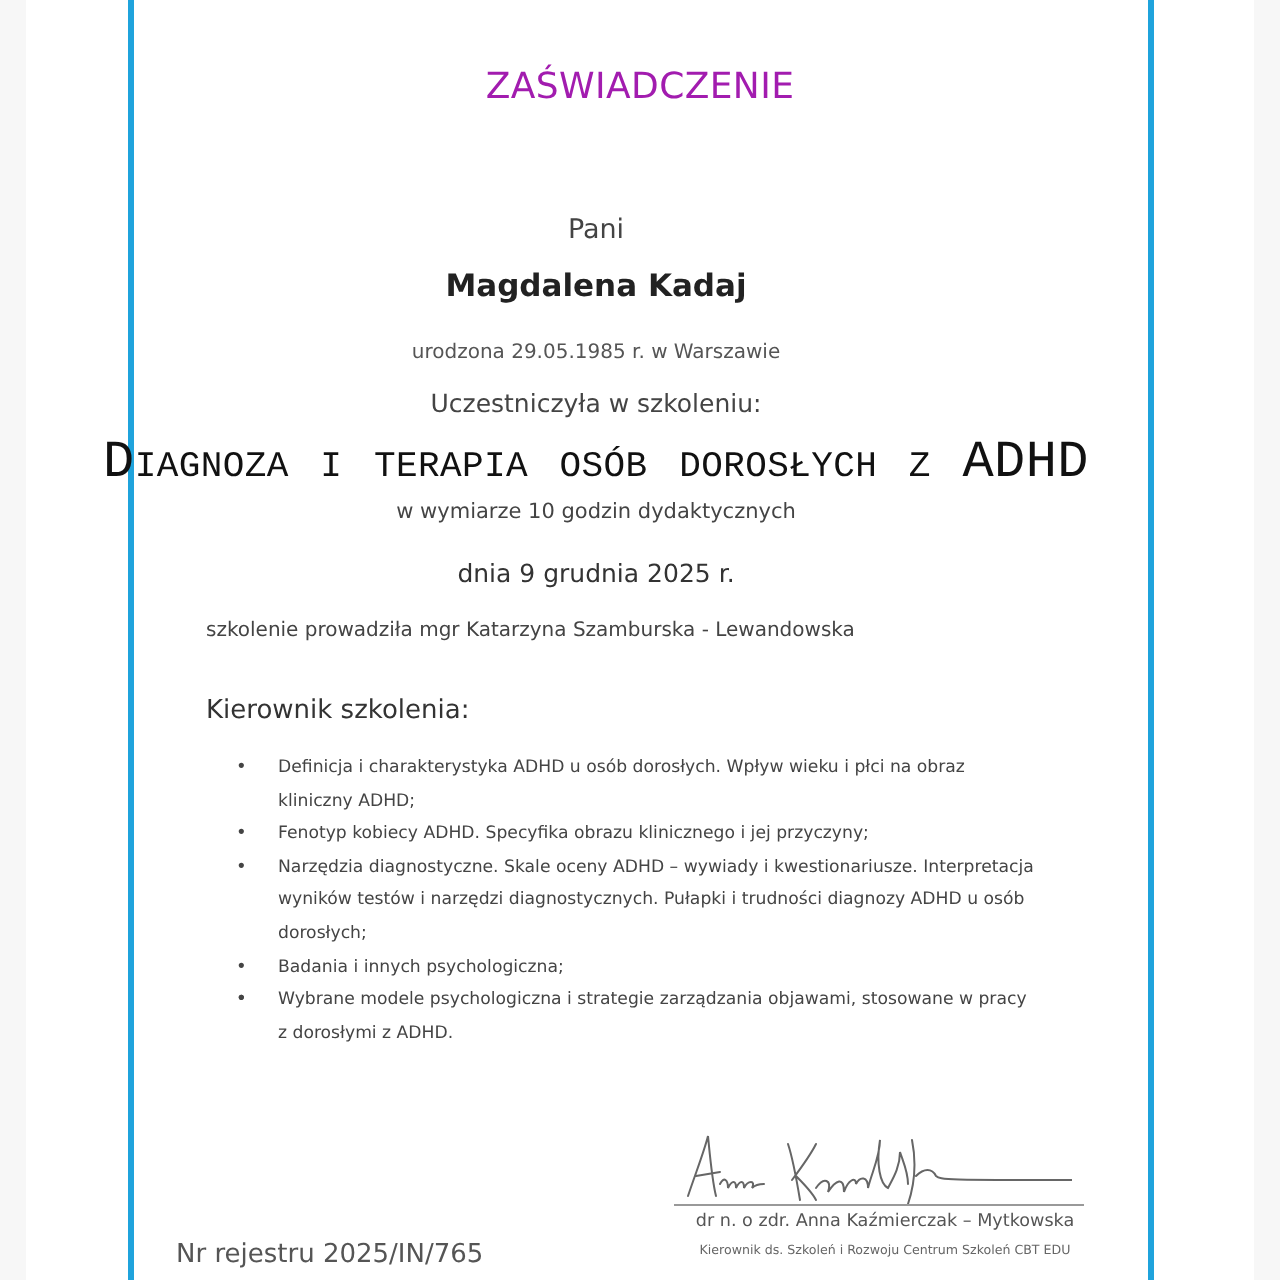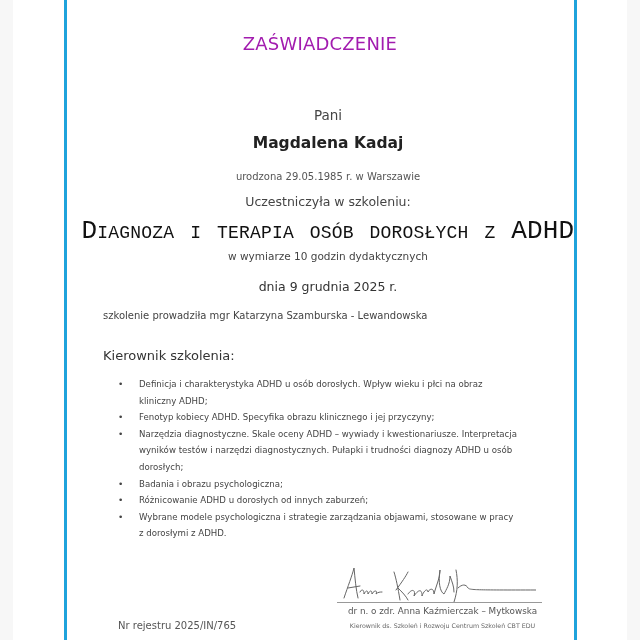--- a/index.html
+++ b/index.html
@@ -17,21 +17,21 @@
   .border-left, .border-right {
     position:absolute; top:0; width:3px; height:640px; background:#1fa3dc;
   }
   .border-left { left:64px; }
   .border-right { left:574px; }
   .title {
     position:absolute; top:33px; left:0; width:640px; text-align:center;
     font-family:"DejaVu Sans", sans-serif; font-weight:normal;
     font-size:18px; color:#a21caf; letter-spacing:0.2px;
   }
-  .center { position:absolute; left:0; width:596px; text-align:center;padding-left:30px; }
+  .center { position:absolute; left:0; width:596px; text-align:center; }
   .salutation { top:107px; font-size:13.5px; color:#444; }
   .name { top:134px; font-size:15.5px; font-weight:bold; color:#222; }
   .born { top:160px; font-size:10px; color:#555;margin-top:11px; }
   .participated { top:194px; font-size:12.5px; color:#444; }
   .course {
     top:216px; font-size:26px; color:#111;
     font-variant:small-caps; letter-spacing:0.2px;
     font-family:Liberation Mono, monospace;
   }
   .hours { top:250px; font-size:10.5px; color:#444; }
@@ -62,22 +62,22 @@
   }
   .signer {
     position:absolute; left:330px; top:606px; width:225px; text-align:center;
     font-size:8.8px; color:#555;
   }
   .signer-role {
     position:absolute; left:330px; top:622px; width:225px; text-align:center;
     font-size:6.3px; color:#666;
   }
   .registry {
-    position:absolute; left:118px; top:620px;
-    font-size:10px; color:#555;
+    position:absolute; left:88px; top:620px;
+    font-size:13px; color:#555;
   }
 </style>
 </head>
 <body>
 
 <div class="page"></div>
 <div class="border-left"></div>
 <div class="border-right"></div>
 
 <div class="title">ZAŚWIADCZENIE</div>
@@ -92,22 +92,22 @@
 <div class="center date">dnia 9 grudnia 2025 r.</div>
 
 <div class="trainer">szkolenie prowadziła mgr Katarzyna Szamburska - Lewandowska</div>
 
 <div class="topics-heading">Kierownik szkolenia:</div>
 
 <ul class="topics">
   <li><span class="bullet">•</span><span>Definicja i charakterystyka ADHD u osób dorosłych. Wpływ wieku i płci na obraz kliniczny ADHD;</span></li>
   <li><span class="bullet">•</span><span>Fenotyp kobiecy ADHD. Specyfika obrazu klinicznego i jej przyczyny;</span></li>
   <li><span class="bullet">•</span><span>Narzędzia diagnostyczne. Skale oceny ADHD – wywiady i kwestionariusze. Interpretacja wyników testów i narzędzi diagnostycznych. Pułapki i trudności diagnozy ADHD u osób dorosłych;</span></li>
-  <li><span class="bullet">•</span><span>Badania i obrazu psychologiczna;</span></li>
-  <li><span class="bullet">•</span><span>Różnicowanie ADHD u dorosłych od innych zaburzeń;</span></li>
+  <li><span class="bullet">•</span><span>Badania i innych psychologiczna;</span></li>
+  <li><span class="bullet">•</span></li>
   <li><span class="bullet">•</span><span>Wybrane modele psychologiczna i strategie zarządzania objawami, stosowane w pracy z dorosłymi z ADHD.</span></li>
 </ul>
 
 <svg class="sig-area" viewBox="0 0 200 42" fill="none" stroke="#666" stroke-width="1" stroke-linecap="round">
   <path d="M8 36 C12 24, 16 14, 18 6 C19 16, 20 28, 22 36 M12 26 L24 24"></path>
   <path d="M24 30 C26 26, 28 28, 28 32 C30 28, 32 28, 32 32 C34 28, 36 28, 36 32 C38 28, 42 28, 40 32 C42 30, 44 30, 46 30"></path>
   <path d="M64 38 C62 26, 60 16, 58 10 M60 28 C66 20, 70 14, 72 10 M62 26 C66 30, 70 34, 72 38"></path>
   <path d="M72 32 C76 26, 80 28, 78 34 C82 28, 86 26, 86 34 C88 28, 92 26, 92 30 C94 26, 98 26, 98 32 C100 24, 104 16, 104 8 C102 20, 104 30, 108 32 C110 28, 114 22, 114 14 C116 20, 118 24, 118 30"></path>
   <path d="M120 8 C122 18, 122 28, 118 40 M122 26 C126 22, 130 22, 132 26 C134 28, 138 28, 200 28"></path>
 </svg>

